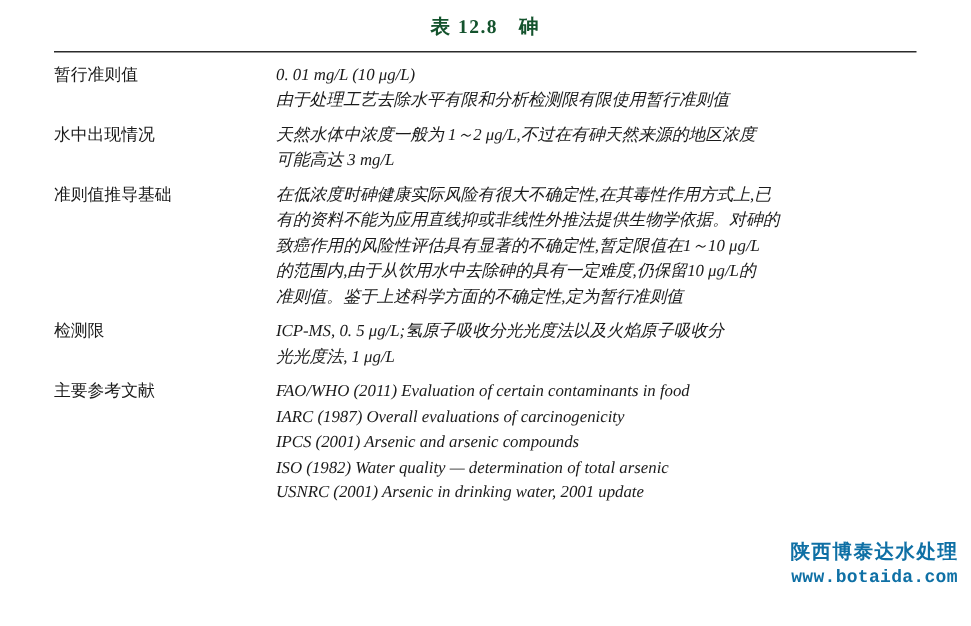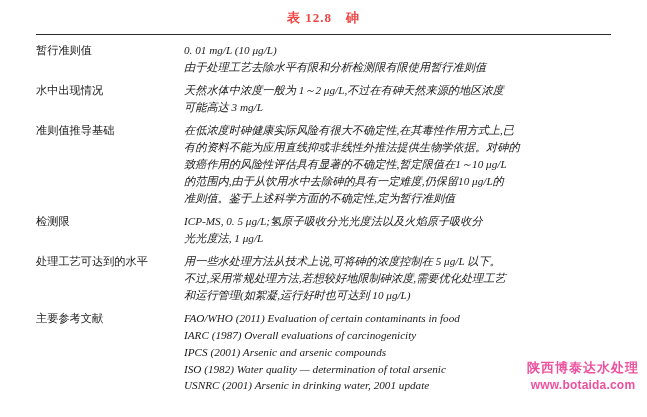--- a/index.html
+++ b/index.html
@@ -22,21 +22,21 @@
     box-sizing: border-box;
     padding: 0 36px;
   }
   .title {
     text-align: center;
     font-size: 13px;
     font-weight: bold;
     letter-spacing: 1px;
     margin-top: 9px;
     margin-bottom: 7px;
-    color: #ef4444;
+    color: #14532d;
   }
   .title .num {
     margin-right: 14px;
   }
   .rule {
     border: 0;
     border-top: 1px solid #2b2b2b;
     margin: 0;
   }
   table.doc {
@@ -65,22 +65,22 @@
   }
   .ref-line {
     line-height: 1.5;
     white-space: nowrap;
   }
   .watermark {
     position: absolute;
     right: 8px;
     bottom: 34px;
     text-align: center;
-    color: #ec4899;
-    font-family: Liberation Sans, sans-serif;
+    color: #0369a1;
+    font-family: Liberation Mono, monospace;
     opacity: 0.95;
     pointer-events: none;
   }
   .watermark .wm-cn {
     font-size: 13px;
     font-weight: bold;
     letter-spacing: 1px;
     text-shadow: 0 0 1px rgba(255,255,255,0.9);
   }
   .watermark .wm-url {
@@ -130,28 +130,20 @@
           </td>
         </tr>
         <tr>
           <td class="label">检测限</td>
           <td class="value">
             <div>ICP‐MS, 0. 5 μg/L;氢原子吸收分光光度法以及火焰原子吸收分</div>
             <div>光光度法, 1 μg/L</div>
           </td>
         </tr>
         <tr>
-          <td class="label">处理工艺可达到的水平</td>
-          <td class="value">
-            <div>用一些水处理方法从技术上说,可将砷的浓度控制在 5 μg/L 以下。</div>
-            <div>不过,采用常规处理方法,若想较好地限制砷浓度,需要优化处理工艺</div>
-            <div>和运行管理(如絮凝,运行好时也可达到 10 μg/L)</div>
-          </td>
-        </tr>
-        <tr>
           <td class="label">主要参考文献</td>
           <td class="value">
             <div class="ref-line">FAO/WHO (2011) Evaluation of certain contaminants in food</div>
             <div class="ref-line">IARC (1987) Overall evaluations of carcinogenicity</div>
             <div class="ref-line">IPCS (2001) Arsenic and arsenic compounds</div>
             <div class="ref-line">ISO (1982) Water quality — determination of total arsenic</div>
             <div class="ref-line">USNRC (2001) Arsenic in drinking water, 2001 update</div>
 
           </td>
         </tr>

